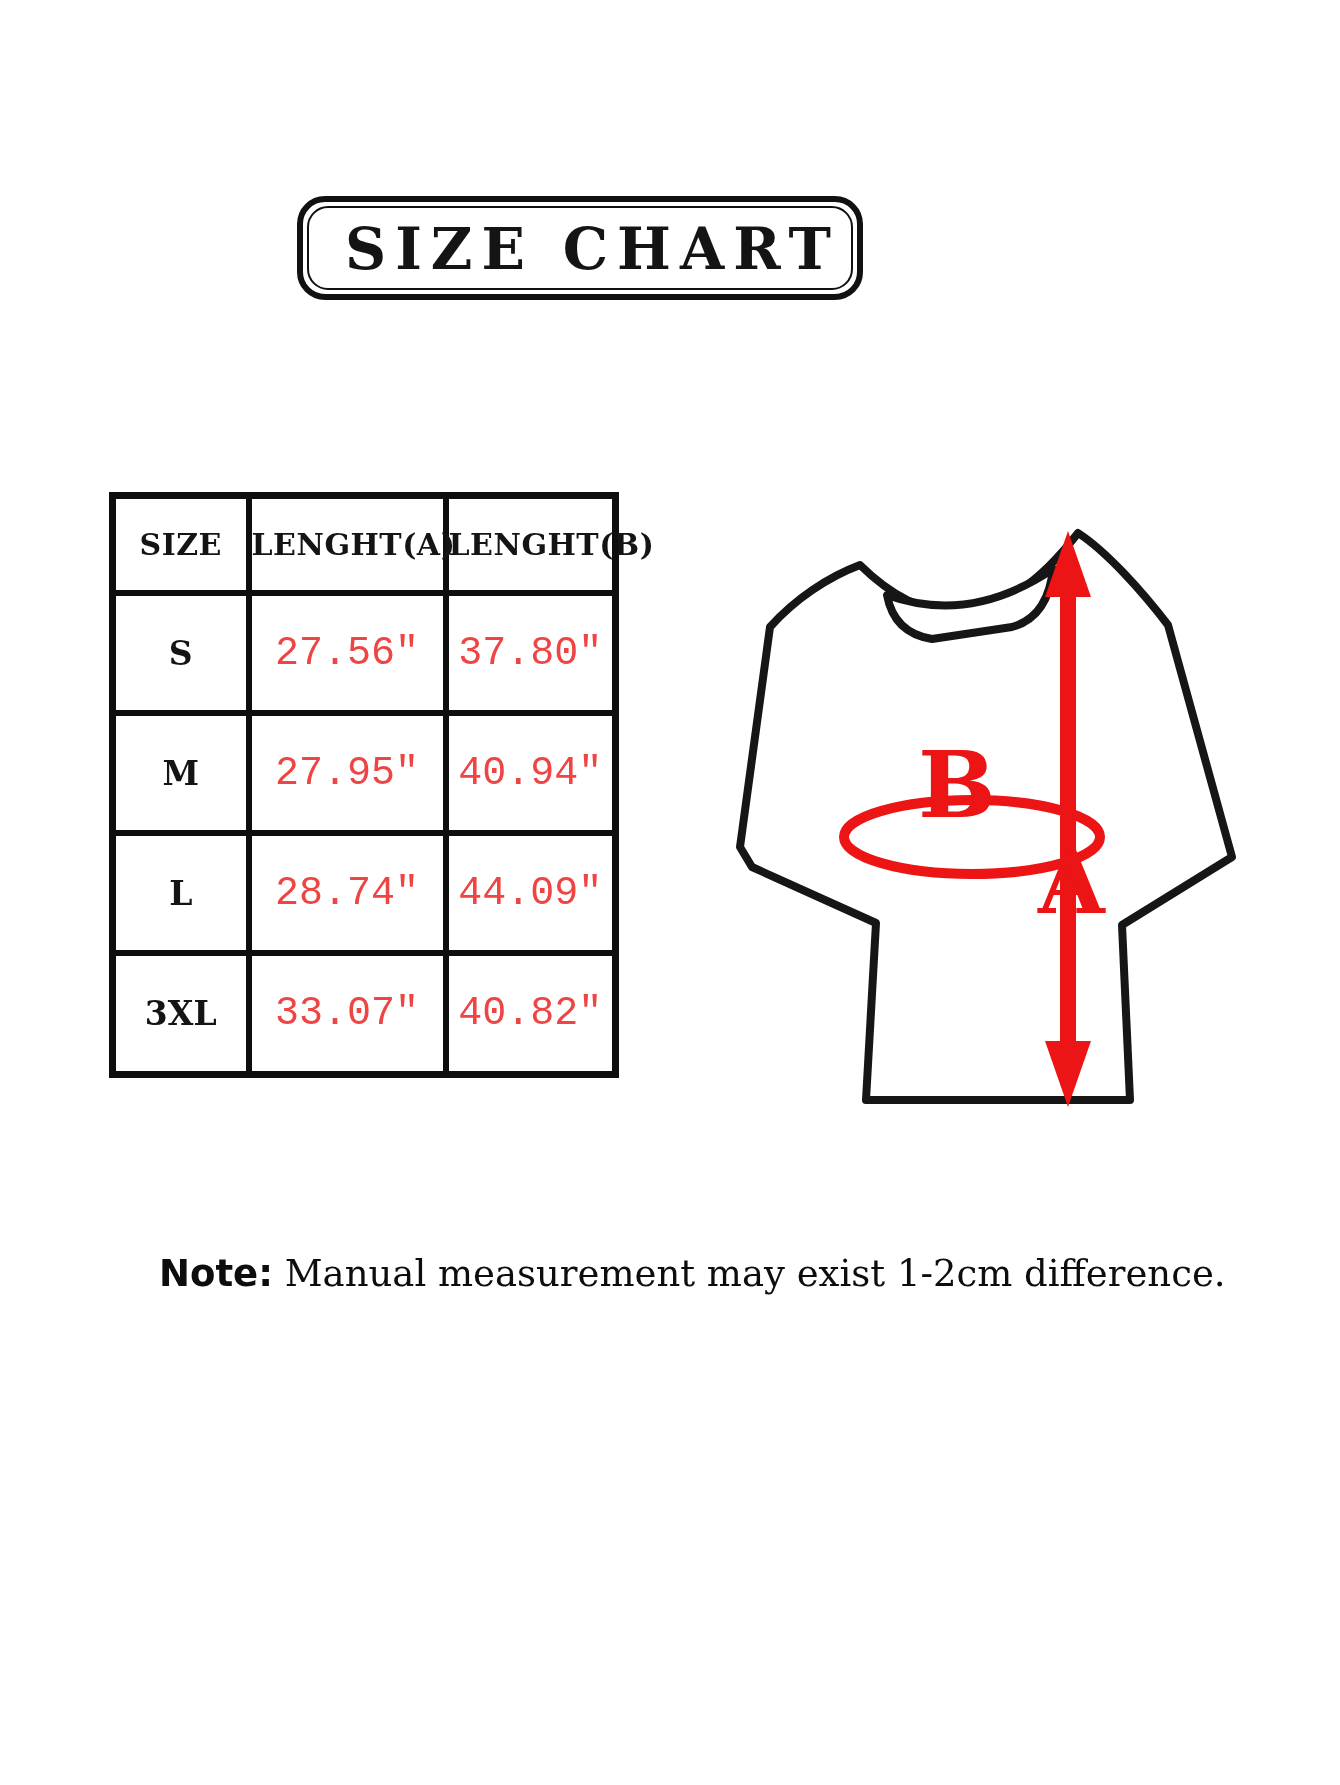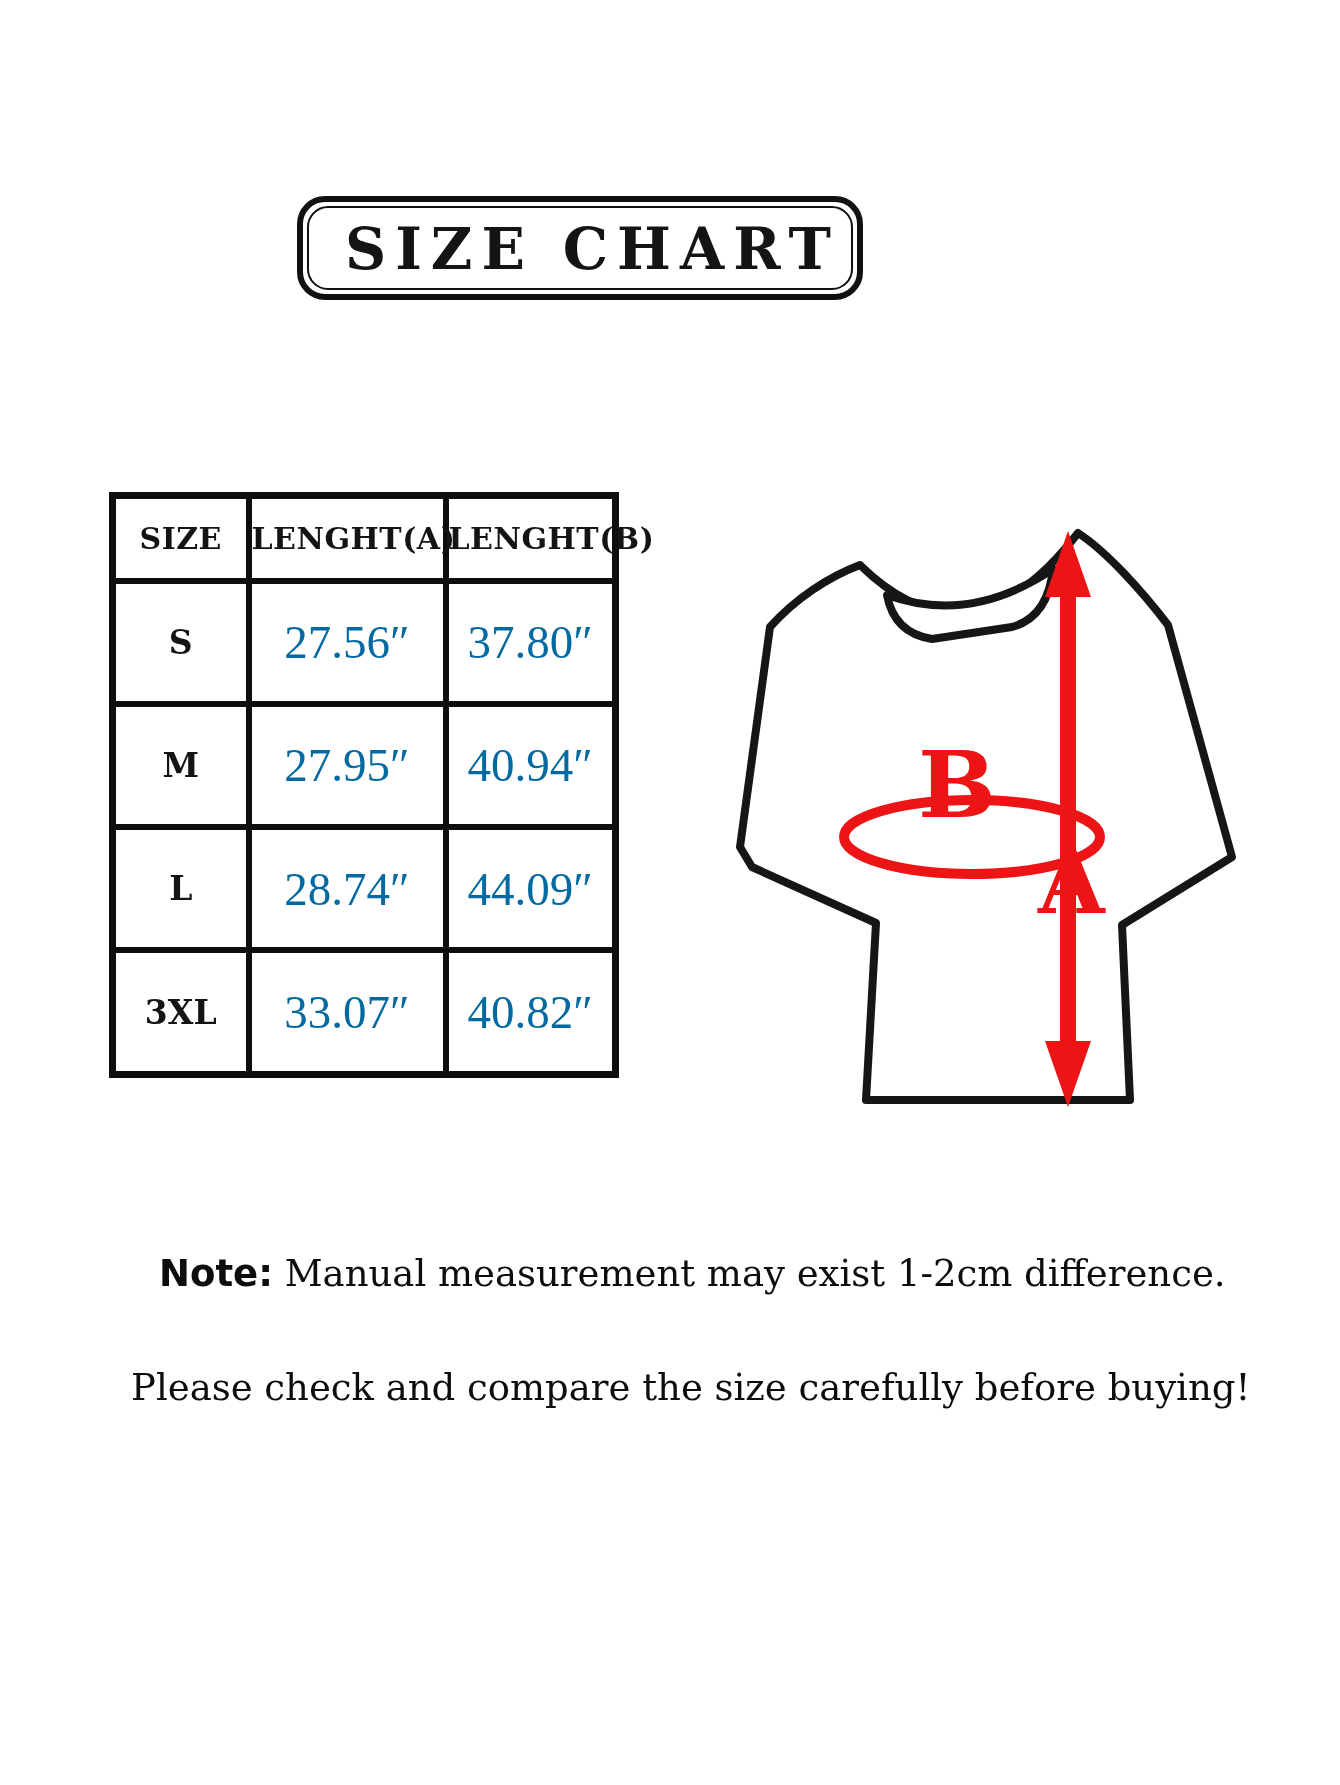--- a/index.html
+++ b/index.html
@@ -19,21 +19,21 @@
   table.size-table{position:absolute;left:109px;top:492px;width:503px;height:586px;
                    border-collapse:collapse;table-layout:fixed;background:#fff;}
   table.size-table td,table.size-table th{border:6px solid #0e0e0e;text-align:center;
                    vertical-align:middle;padding:0;}
   table.size-table{border:7px solid #0e0e0e;}
   col.c-size{width:136px;} col.c-a{width:197px;} col.c-b{width:170px;}
   .hdr{font-family:"DejaVu Serif","Liberation Serif",serif;font-weight:bold;
        font-size:30px;letter-spacing:0.5px;color:#141414;}
   .size-lbl{font-family:"DejaVu Serif","Liberation Serif",serif;font-weight:bold;
        font-size:33px;color:#141414;}
-  .val{font-family:Liberation Serif, serif;font-size:47px;color:#0369a1;}
+  .val{font-family:Liberation Mono, monospace;font-size:40px;color:#ef4444;}
 
   
   .shirt-wrap{position:absolute;left:640px;top:515px;width:700px;height:600px;}
   .shirt-outline{fill:#ffffff;stroke:#161616;stroke-width:8;stroke-linejoin:round;}
   .collar-inner{fill:#ffffff;stroke:#161616;stroke-width:8;stroke-linejoin:round;}
   .red-stroke{fill:none;stroke:#ec1414;stroke-width:10;}
   .red-fill{fill:#ec1414;}
   .red-label{font-family:"DejaVu Serif","Liberation Serif",serif;font-weight:bold;fill:#ec1414;}
 
   
@@ -120,15 +120,14 @@
       </g>
 
       <text class="red-label" x="278" y="302" font-size="92">B</text>
       <text class="red-label" x="398" y="398" font-size="86">A</text>
     </svg>
   </div>
 
   <div class="note-line1">
     <span class="note-prefix">Note:</span><span class="note-serif"> Manual measurement may exist 1-2cm difference.</span>
   </div>
-  <div class="note-line2 note-serif">Please check and compare the size carefully before buying!</div>
 
 </div>
 
 </body></html>

